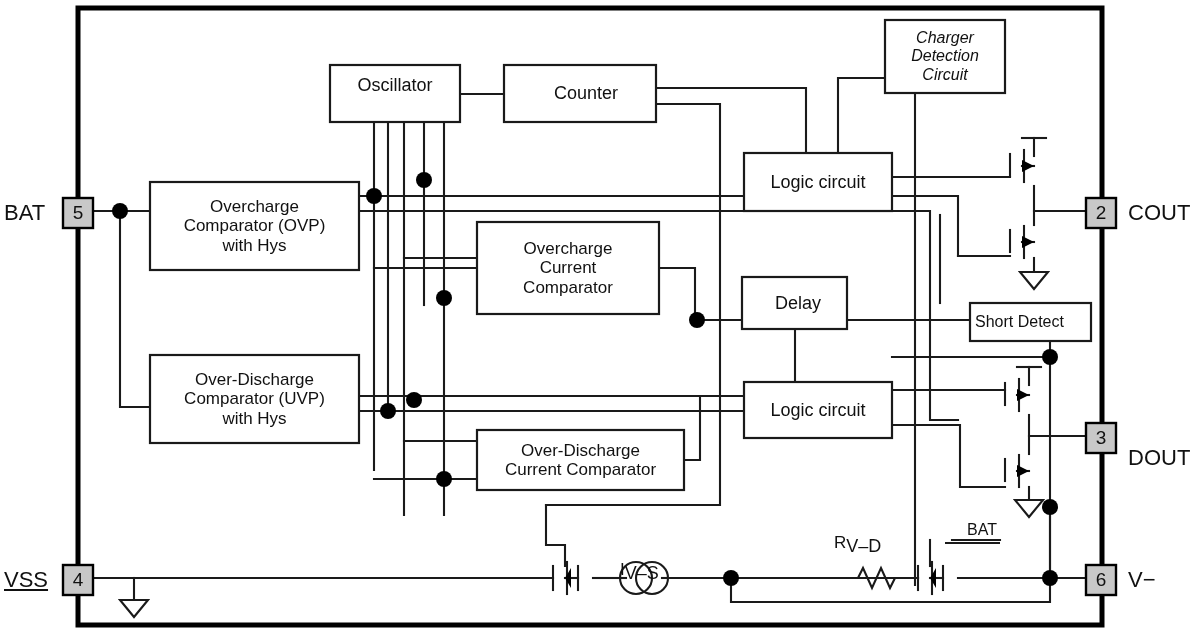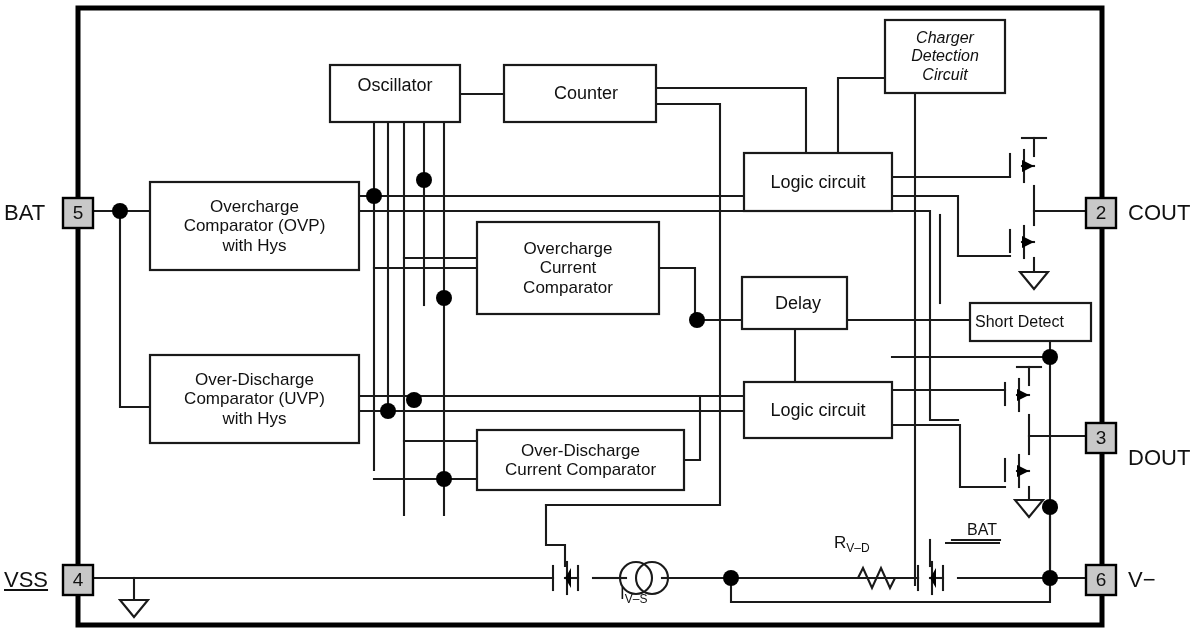--- a/index.html
+++ b/index.html
@@ -35,21 +35,21 @@
     font-size:22px;
     white-space:nowrap;
   }
   .comp-label{
     position:absolute;
     color:#111;
     font-family:"Liberation Sans", sans-serif;
     font-size:17px;
     white-space:nowrap;
   }
-  .comp-label sub{font-size:12px;}
+  .comp-label sub{font-size:18px;}
 </style>
 </head>
 <body>
 
 <div id="stage">
 
   <svg width="1200" height="633">
     <defs></defs>
 
     <rect x="78" y="8" width="1024" height="617" fill="none" stroke="#000" stroke-width="5"></rect>
@@ -256,21 +256,21 @@
   <div class="pin-num" style="left:1086px;top:198px;width:30px;height:30px;">2</div>
   <div class="pin-num" style="left:1086px;top:423px;width:30px;height:30px;">3</div>
   <div class="pin-num" style="left:1086px;top:565px;width:30px;height:30px;">6</div>
 
   <div class="pin-name" style="left:4px;top:198px;height:30px;">BAT</div>
   <div class="pin-name" style="left:4px;top:565px;height:30px;text-decoration:underline;">VSS</div>
   <div class="pin-name" style="left:1128px;top:198px;height:30px;">COUT</div>
   <div class="pin-name" style="left:1128px;top:443px;height:30px;">DOUT</div>
   <div class="pin-name" style="left:1128px;top:565px;height:30px;">V−</div>
 
-  <div class="comp-label" style="left:620px;top:584px;">
+  <div class="comp-label" style="left:620px;top:560px;">
     <span>I</span><sub>V–S</sub>
   </div>
 
   <div class="comp-label" style="left:834px;top:533px;">
     <span>R</span><sub>V–D</sub>
   </div>
 
   <div class="comp-label" style="left:967px;top:521px;font-size:16px;">
     <span>BAT</span>
   </div>

